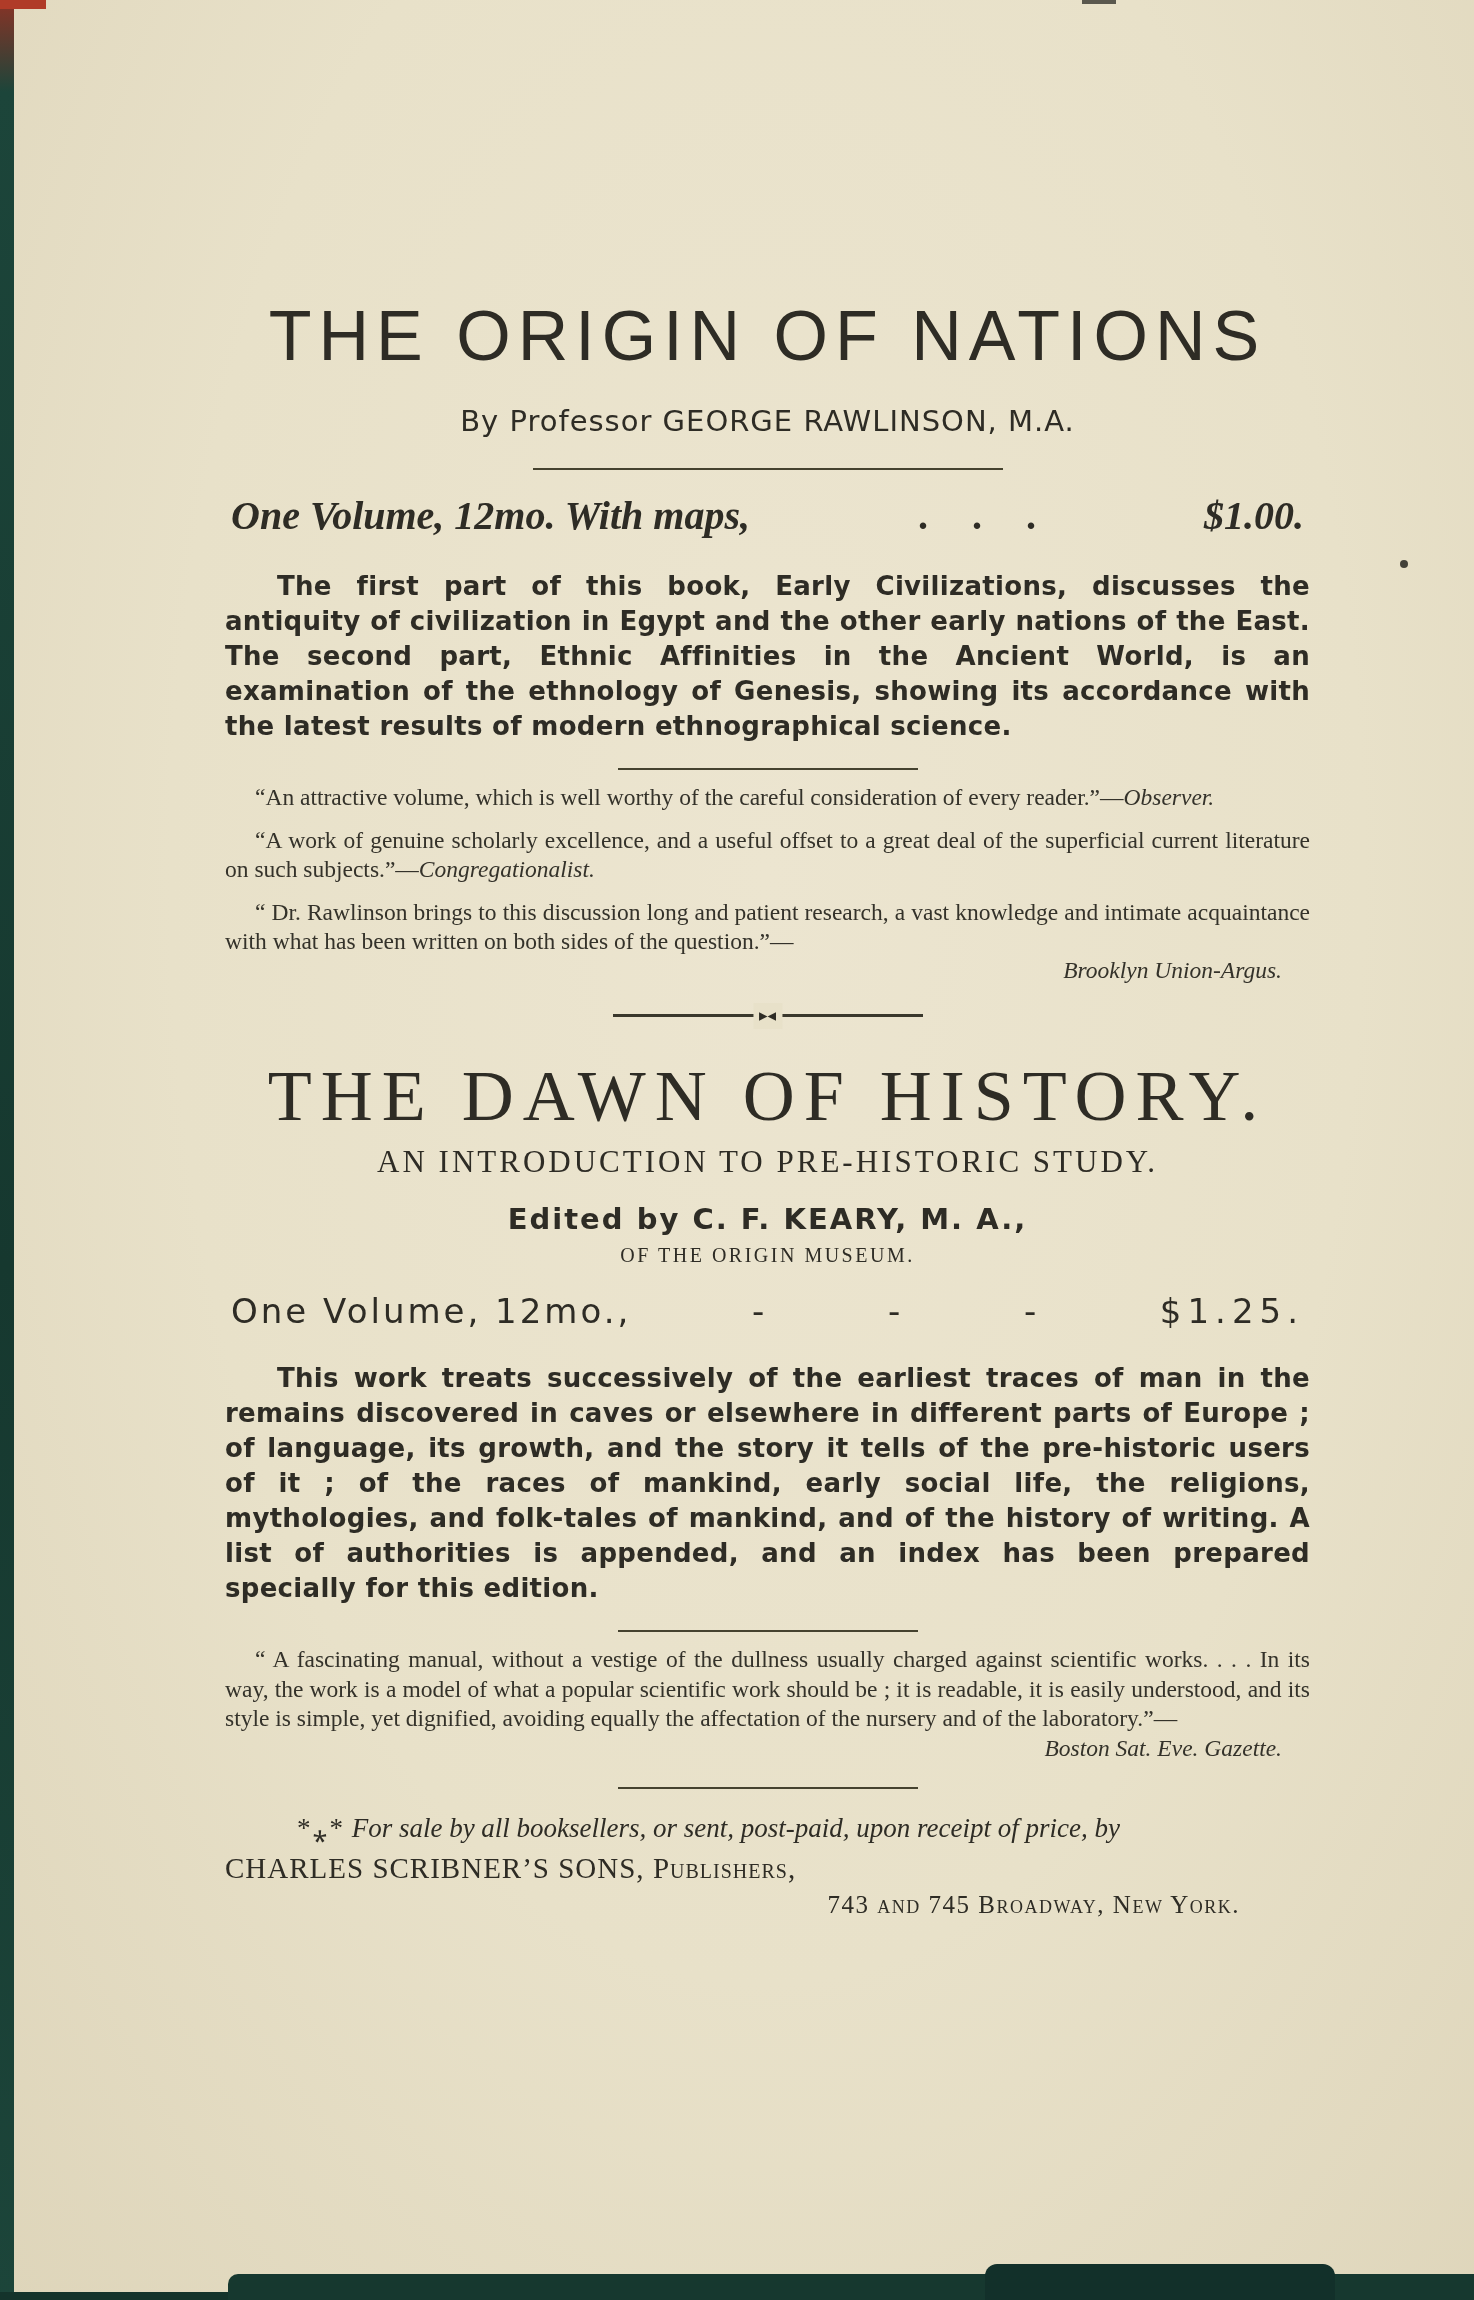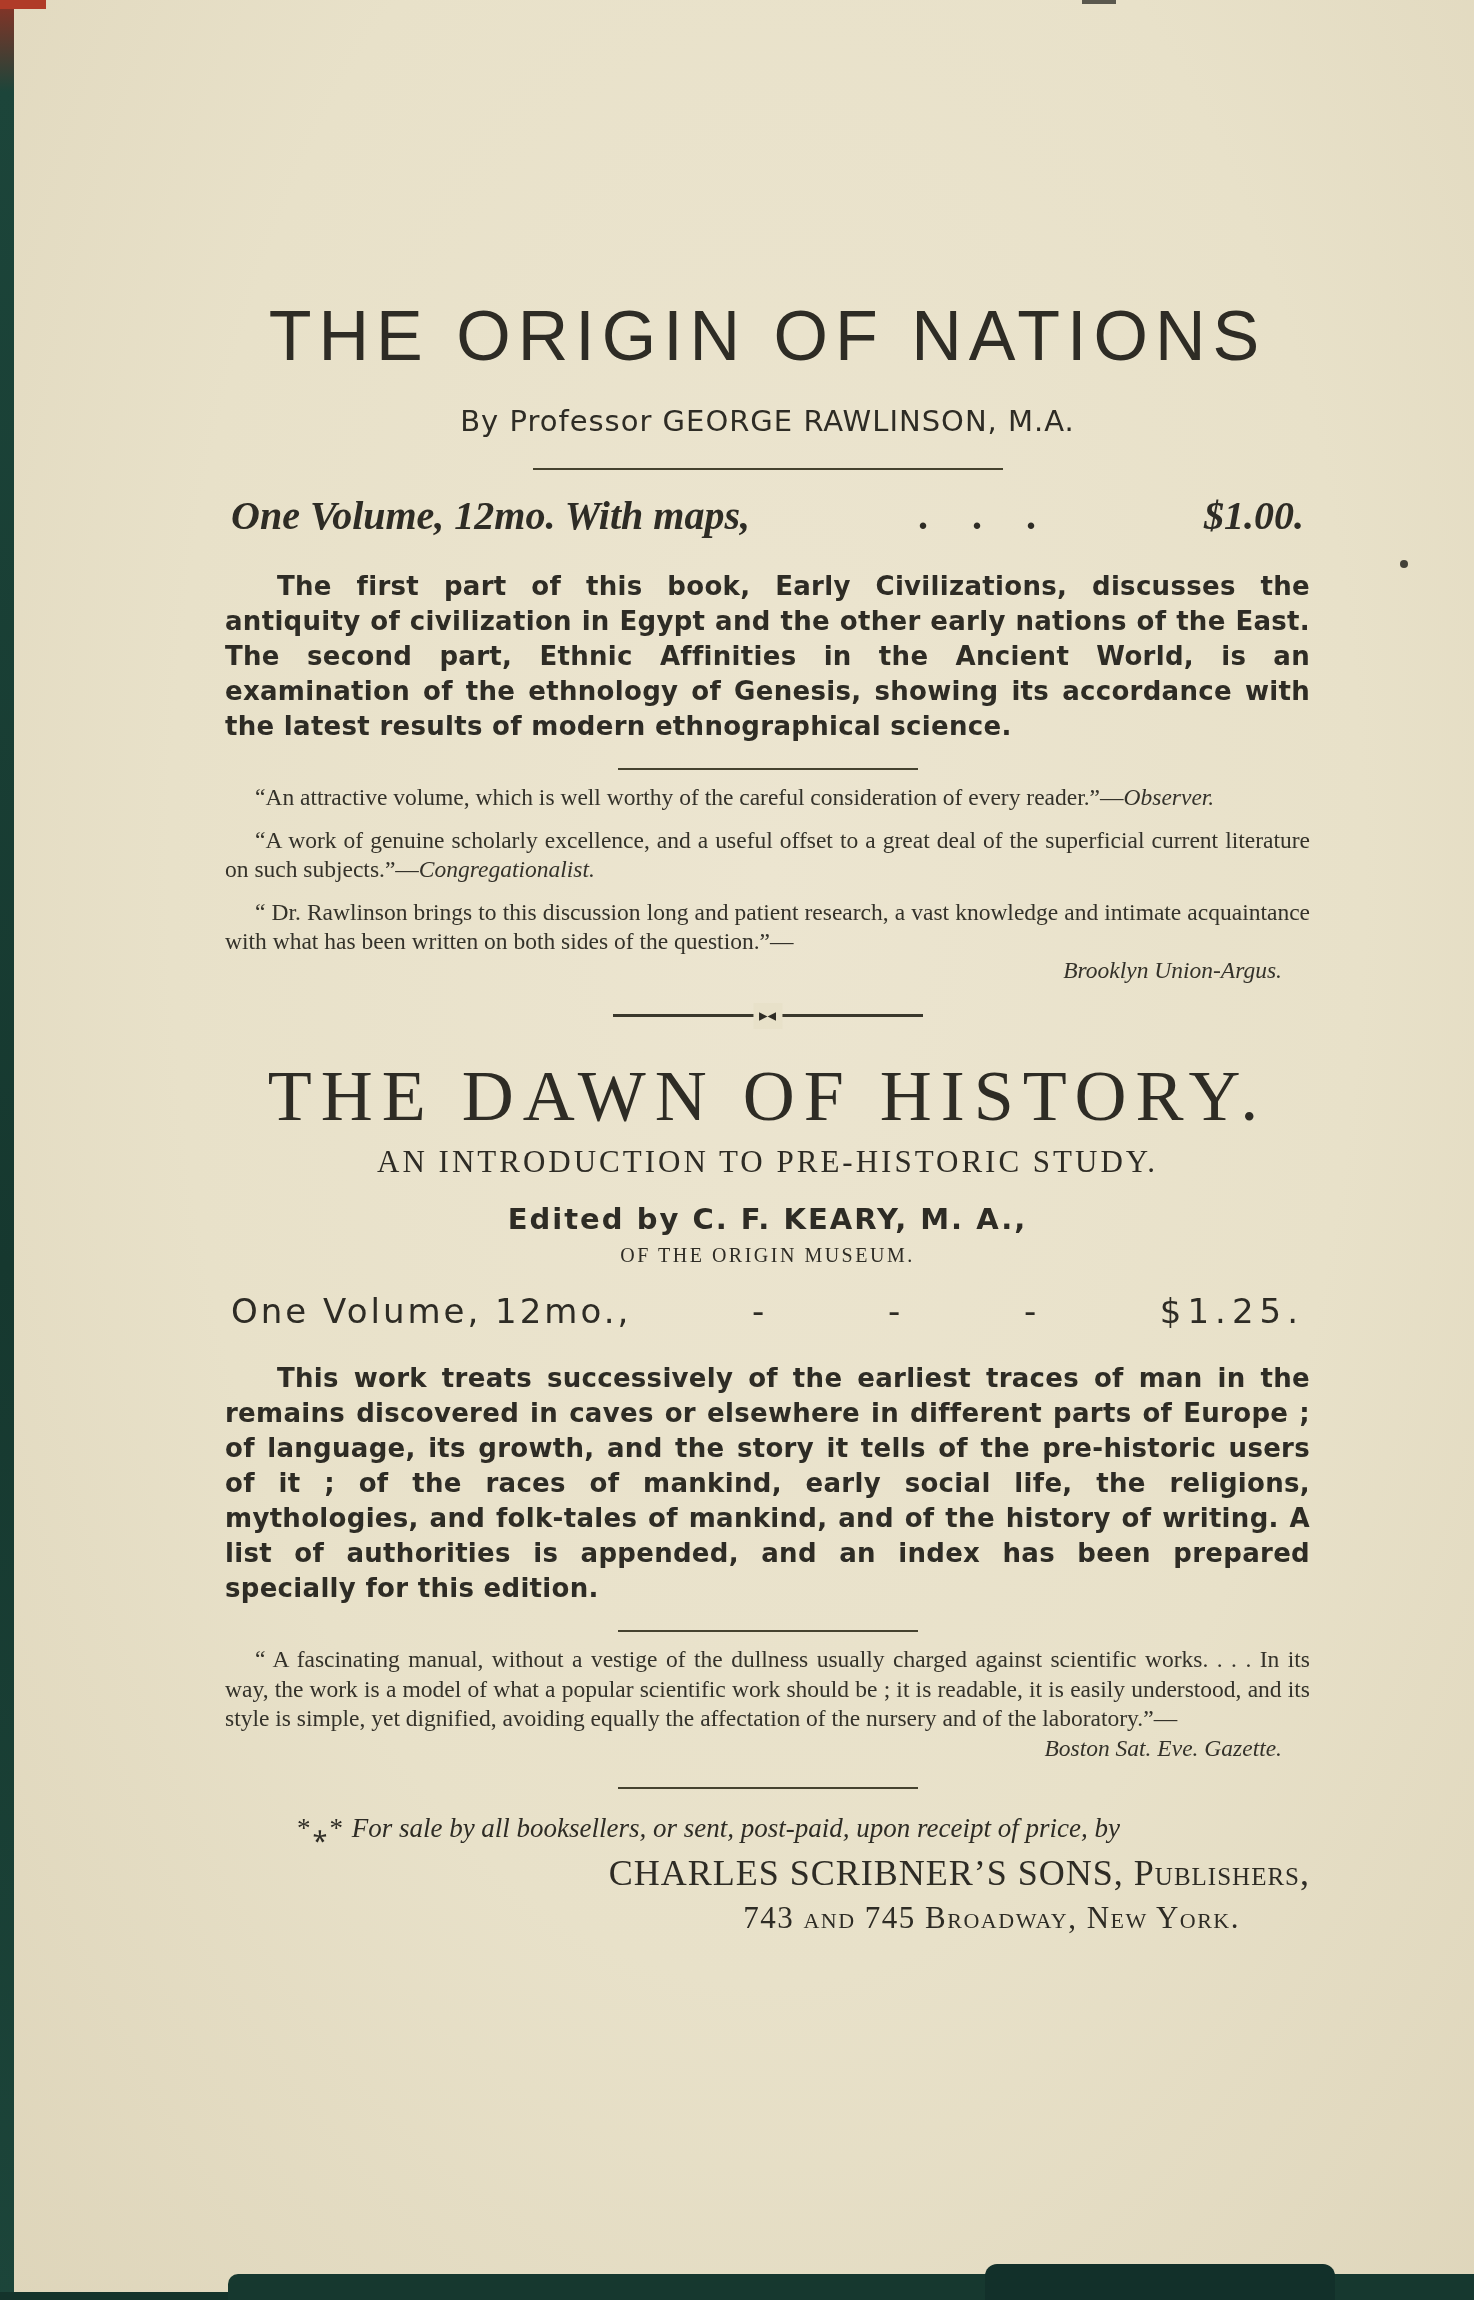--- a/index.html
+++ b/index.html
@@ -79,24 +79,24 @@
     font-family:"DejaVu Sans", sans-serif; font-size:34px; letter-spacing:3px;
   }
   .priceline2 .price { letter-spacing:6px; }
 
   .note {
     margin:22px 0 0; font-size:27px; font-style:italic; line-height:1.3;
     text-indent:72px; text-align:justify;
   }
   .note .mark { font-style:normal; letter-spacing:2px; }
 
-  .publisher { margin:6px 0 0; text-align:right; font-size:36px; letter-spacing:1px; }
+  .publisher { margin:6px 0 0; text-align:left; font-size:29px; letter-spacing:1px; }
   .publisher .sc { font-variant:small-caps; }
   .address {
-    margin:6px 70px 0 0; text-align:right; font-size:31px; letter-spacing:1.5px;
+    margin:6px 70px 0 0; text-align:right; font-size:25px; letter-spacing:1.5px;
     font-variant:small-caps;
   }
 </style>
 </head>
 <body>
 
 <div class="page">
 
   <div class="edge-left"></div>
   <div class="corner-mark"></div>

